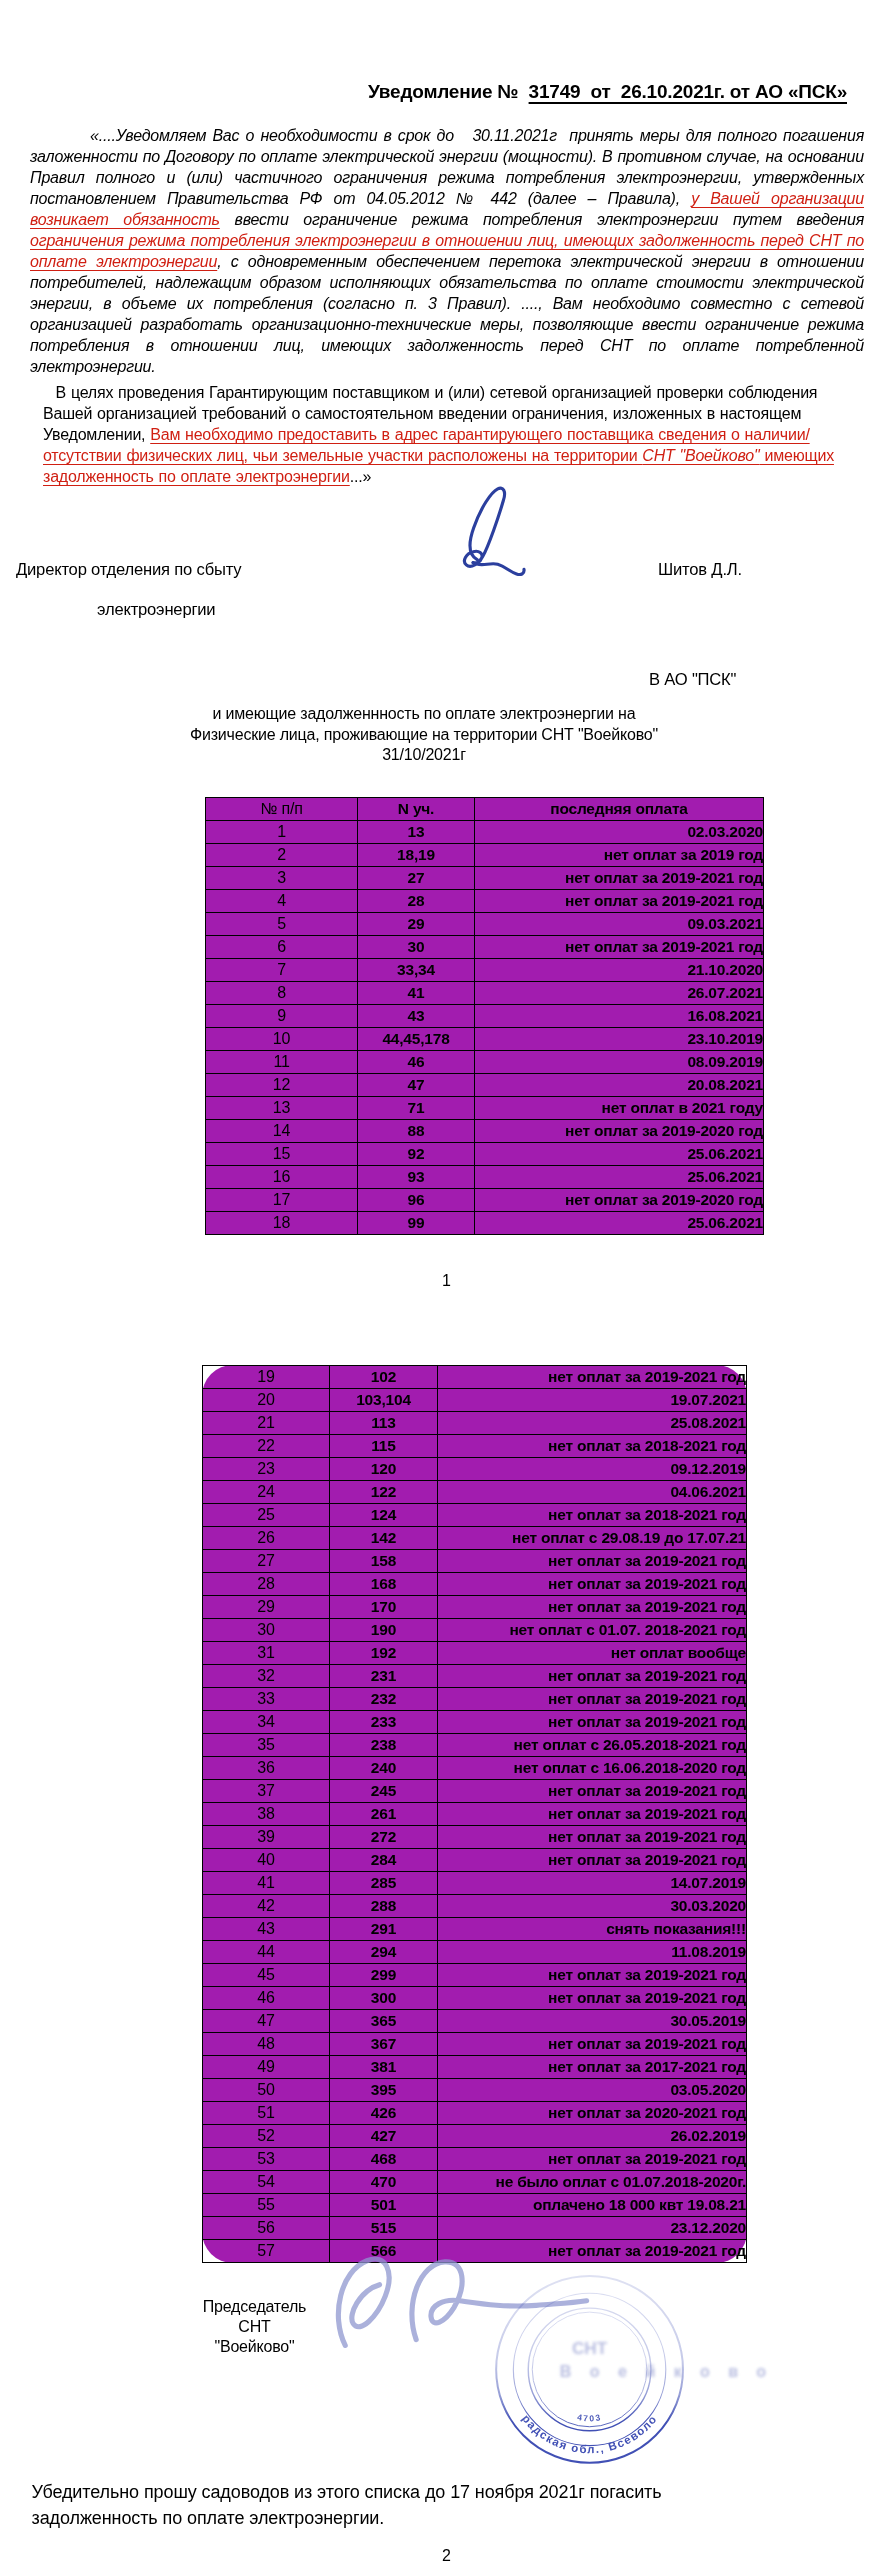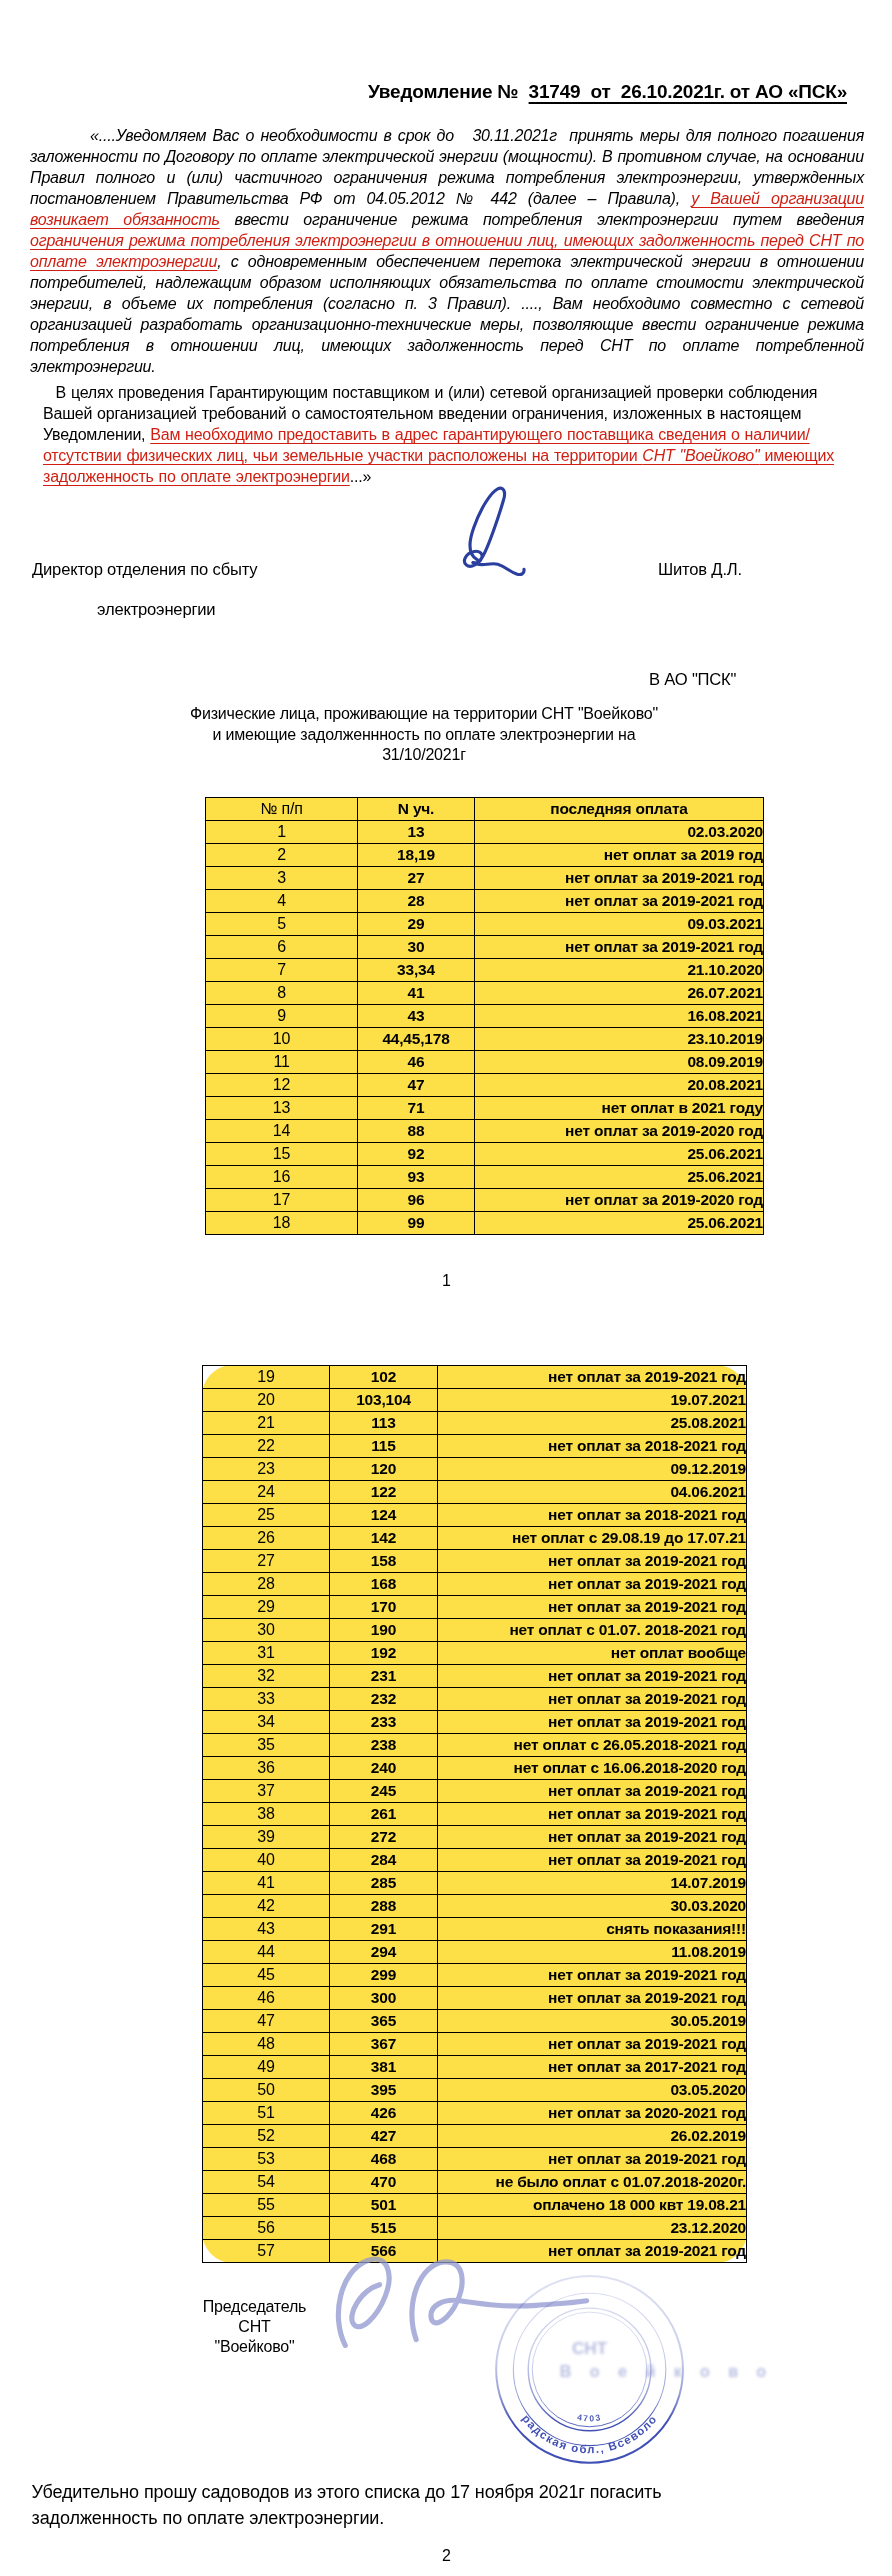--- a/index.html
+++ b/index.html
@@ -14,31 +14,31 @@
 
   
   .para{font-size:16px;line-height:21px;letter-spacing:-0.2px;word-spacing:0.6px;}
   .para1{top:125px;left:30px;width:834px;text-align:justify;text-indent:60px;font-style:italic;}
   .para2{top:382px;left:43px;width:825px;text-align:left;text-indent:12.6px;}
   .red{color:var(--red);text-decoration:underline;text-decoration-color:var(--red);
        text-decoration-thickness:1.4px;text-underline-offset:3.4px;text-decoration-skip-ink:none;}
   .ital{font-style:italic;}
 
   
-  .sig-role1{top:560px;left:32px;font-size:16.6px;letter-spacing:-0.2px;}
+  .sig-role1{top:560px;left:16px;font-size:16.6px;letter-spacing:-0.2px;}
   .sig-name{top:560px;left:658px;font-size:16.6px;letter-spacing:-0.2px;}
   .sig-role2{top:600px;left:97px;font-size:16.6px;letter-spacing:-0.2px;}
   .addressee{top:670px;left:649px;font-size:16.6px;letter-spacing:-0.2px;}
 
   
   .list-heading{top:704px;left:92px;width:664px;text-align:center;
                 font-size:16px;line-height:20.6px;letter-spacing:-0.2px;}
 
   
-  .debt-table{border-collapse:collapse;table-layout:fixed;background:#fde047;}
+  .debt-table{border-collapse:collapse;table-layout:fixed;background:#a21caf;}
   .debt-table th,.debt-table td{border:1.1px solid #000;height:22px;padding:0 0;
                 overflow:hidden;white-space:nowrap;letter-spacing:-0.2px;}
   .t1{top:797px;left:205px;}
   .t2{top:1365px;left:202px;border-radius:31px;}
   .h-num{font-weight:400;font-size:16px;text-align:center;}
   .h-plot{font-weight:700;font-size:15.5px;text-align:center;}
   .h-pay{font-weight:700;font-size:15.5px;text-align:center;}
   .col-num{font-weight:400;font-size:16px;text-align:center;}
   .col-plot{font-weight:700;font-size:15.5px;text-align:center;}
   .col-pay{font-weight:700;font-size:15.5px;text-align:right;padding-right:8px;}
@@ -72,22 +72,22 @@
     </g>
   </svg>
 
   <div class="abs sig-role1">Директор отделения по сбыту</div>
   <div class="abs sig-name">Шитов Д.Л.</div>
   <div class="abs sig-role2">электроэнергии</div>
 
   <div class="abs addressee">В АО "ПСК"</div>
 
   <div class="abs list-heading">
+    <div>и имеющие задолженнность по оплате электроэнергии на</div>
     <div>Физические лица, проживающие на территории СНТ "Воейково"</div>
-    <div>и имеющие задолженнность по оплате электроэнергии на</div>
     <div>31/10/2021г</div>
   </div>
 
   <table class="abs debt-table t1">
     <colgroup>
         <col style="width:152px">
         <col style="width:117px">
         <col style="width:289px">
       </colgroup>
     <thead>

